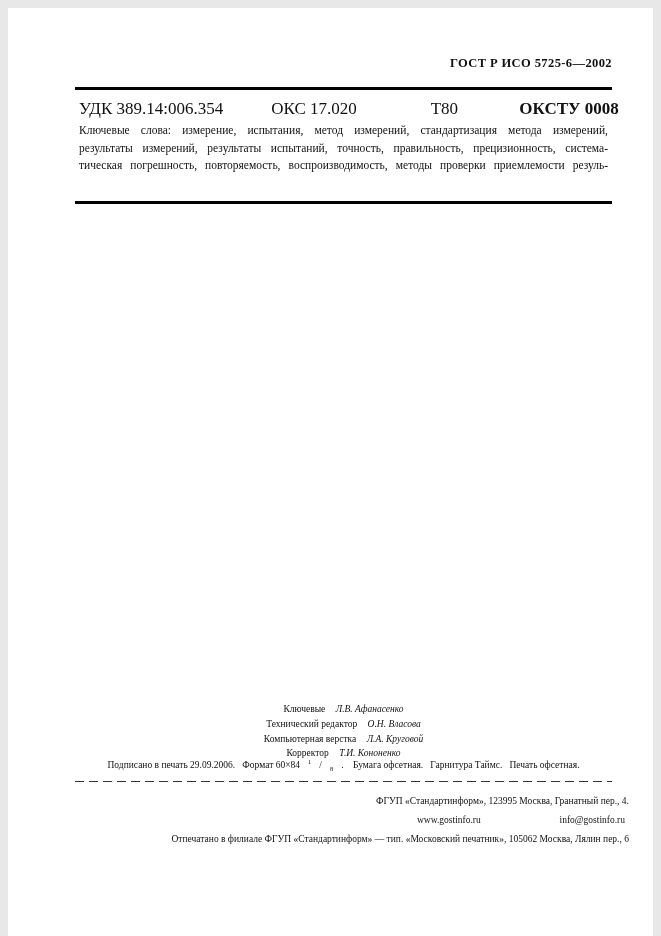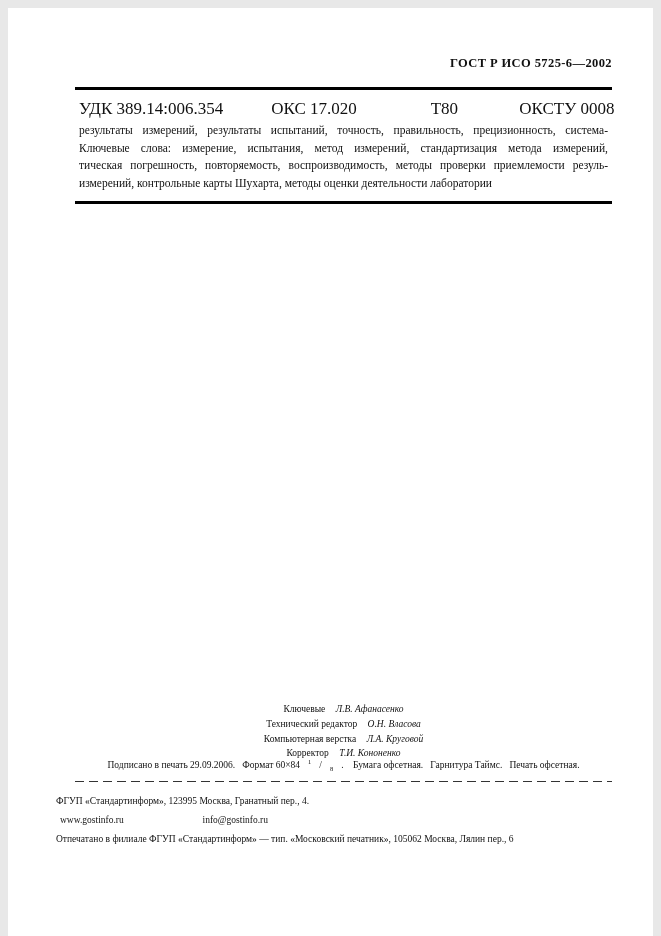--- a/index.html
+++ b/index.html
@@ -41,21 +41,21 @@
   .class-row {
     position: absolute;
     top: 83px;
     left: 63px;
     width: 537px;
     display: grid;
     grid-template-columns: 35.8% 29.7% 16.5% 18%;
     font-size: 17px;
   }
   .class-row .cell { text-align: left; white-space: nowrap; }
-  .class-row .cell.right { text-align: center; }
+  .class-row .cell.right { text-align: center; font-weight: bold; }
 
   
   .keywords {
     position: absolute;
     top: 108px;
     left: 63px;
     width: 537px;
     font-size: 11.5px;
     line-height: 13.7px;
   }
@@ -101,21 +101,21 @@
     height: 1px;
     background: repeating-linear-gradient(to right, #333 0 9px, transparent 9px 14px);
   }
 
   
   .publisher {
     position: absolute;
     top: 780px;
     left: 40px;
     width: 581px;
-    text-align: left;
+    text-align: right;
     font-size: 9.5px;
     line-height: 11px;
   }
   .publisher .contacts span { display: inline-block; }
   .publisher .contacts .gap { width: 58px; }
 </style>
 </head>
 <body>
 
 <div class="page">
@@ -125,24 +125,23 @@
   <div class="rule rule-top"></div>
 
   <div class="class-row">
     <span class="cell">УДК 389.14:006.354</span>
     <span class="cell">ОКС 17.020</span>
     <span class="cell">Т80</span>
     <span class="cell right">ОКСТУ 0008</span>
   </div>
 
   <div class="keywords">
+    <div class="kw-line">Ключевые слова: измерение, испытания, метод измерений, стандартизация метода измерений,</div>
     <div class="kw-line">результаты измерений, результаты испытаний, точность, правильность, прецизионность, система-</div>
-    <div class="kw-line">Ключевые слова: измерение, испытания, метод измерений, стандартизация метода измерений,</div>
     <div class="kw-line">тическая погрешность, повторяемость, воспроизводимость, методы проверки приемлемости резуль-</div>
-    <div class="kw-line last">измерений, контрольные карты Шухарта, методы оценки деятельности лаборатории</div>
   </div>
 
   <div class="rule rule-mid"></div>
 
   <div class="staff">
     <div>
       <span>Ключевые</span>
       <span class="name">Л.В. Афанасенко</span>
     </div>
     <div>

